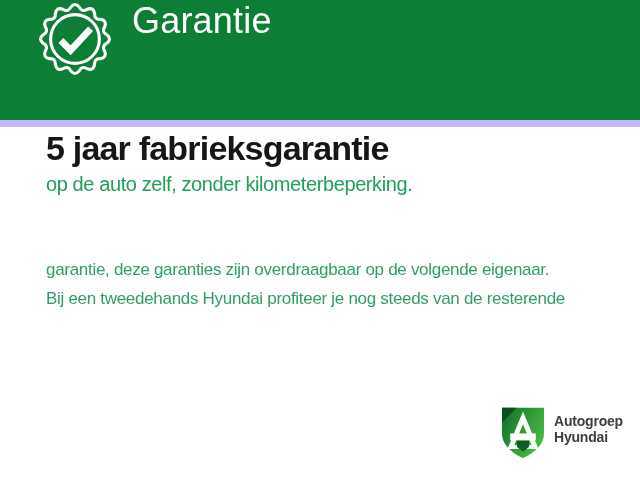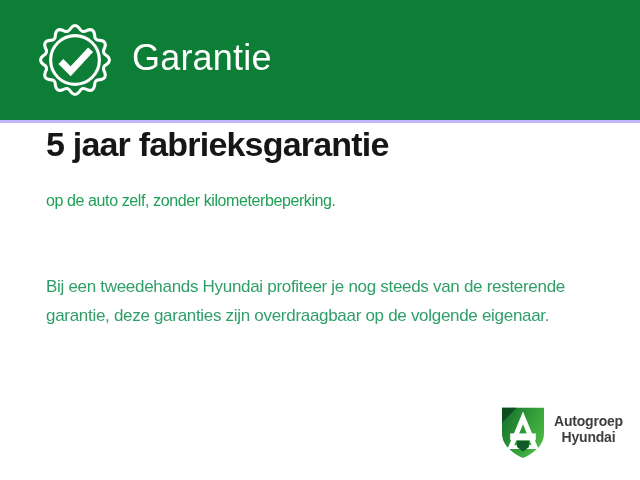--- a/index.html
+++ b/index.html
@@ -4,51 +4,51 @@
 <style>
   html,body{margin:0;padding:0;}
   body{
     width:640px;height:480px;overflow:hidden;position:relative;
     background:#ffffff;
     font-family:"Liberation Sans", sans-serif;
     -webkit-font-smoothing:antialiased;
   }
   
   .banner{
-    height:120px;background:#0d7e36;border-bottom:3px solid #c4b5fd;
-    display:flex;align-items:center;padding-left:36px;gap:18px;
+    height:120px;background:#0d7e36;border-bottom:7px solid #c4b5fd;
+    display:flex;padding-left:36px;gap:18px;
     box-sizing:content-box;
   }
   .seal{flex:0 0 auto;display:block;}
   .banner-title{
     color:#ffffff;font-size:36px;font-weight:500;letter-spacing:0.2px;
     padding-bottom:4px;
   }
   
   main{padding-left:46px;}
   h1.page-title{
     margin:0;
     font-size:34px;line-height:42px;font-weight:700;
     color:#151617;letter-spacing:-0.8px;
   }
   .subheading{
-    margin-top:22px;
-    font-size:16px;line-height:28px;font-weight:400;
+    margin-top:1px;
+    font-size:20px;line-height:28px;font-weight:400;
     color:#20a057;letter-spacing:-0.4px;
   }
   .body-text{
     margin:57px 0 0 0;
     font-size:17px;line-height:29px;font-weight:400;
     color:#2f9e68;letter-spacing:-0.3px;
   }
   .body-text .line{display:block;white-space:nowrap;}
   
   .logo{
     position:absolute;left:500px;top:406px;
-    display:flex;align-items:flex-start;gap:8px;text-align:center;
+    display:flex;align-items:flex-start;gap:8px;
   }
   .logo-text{
     margin-top:7px;display:flex;flex-direction:column;
     font-size:14px;line-height:16px;font-weight:700;
     color:#3d3e40;letter-spacing:-0.2px;
   }
 </style>
 </head>
 <body>
 
@@ -58,22 +58,22 @@
     <circle cx="40" cy="40" r="25" stroke-width="3.2"></circle>
     <path stroke-width="7" stroke-linecap="butt" stroke-linejoin="miter" d="M25.5,41.5 L35.5,51.5 L56,29.5"></path>
   </svg>
   <div class="banner-title">Garantie</div>
 </div>
 
 <main>
   <h1 class="page-title">5 jaar fabrieksgarantie</h1>
   <div class="subheading">op de auto zelf, zonder kilometerbeperking.</div>
   <p class="body-text">
+    <span class="line">garantie, deze garanties zijn overdraagbaar op de volgende eigenaar.</span>
     <span class="line">Bij een tweedehands Hyundai profiteer je nog steeds van de resterende</span>
-    <span class="line">garantie, deze garanties zijn overdraagbaar op de volgende eigenaar.</span>
   </p>
 </main>
 
 <div class="logo">
   <svg viewBox="0 0 50 58" width="46" height="53">
     <defs>
       <linearGradient id="sg" x1="0" y1="0" x2="1" y2="0.6">
         <stop offset="0" stop-color="#156a2c"></stop>
         <stop offset="0.55" stop-color="#2e9a37"></stop>
         <stop offset="1" stop-color="#49b944"></stop>

